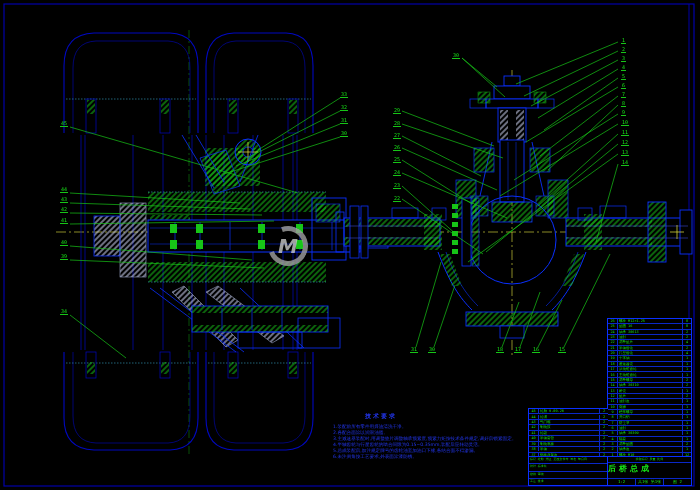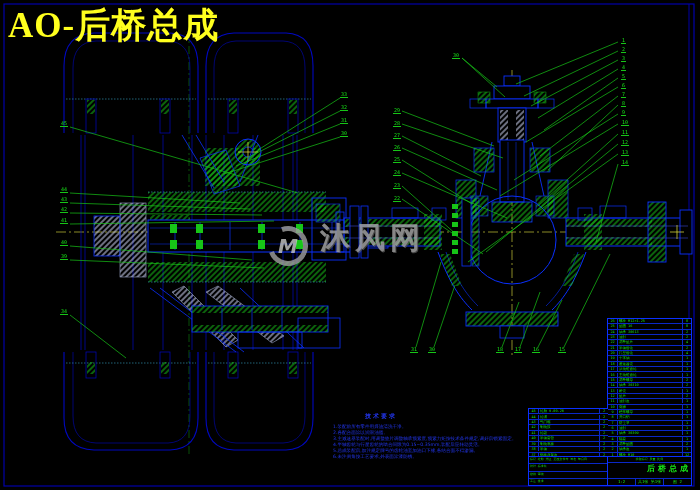--- a/index.html
+++ b/index.html
@@ -49,21 +49,21 @@
   #tstrip{position:absolute;left:528px;top:456px;width:162px;height:28px;
     border:1px solid #0a30ff;display:flex;z-index:20;background:#000;}
   #tstrip-left{width:78px;border-right:1px solid #0a30ff;display:flex;flex-direction:column;}
   .sigrow{flex:1;color:#17e617;font:3px/1.6 "DejaVu Sans Mono",monospace;
     border-bottom:1px solid #0a28c8;white-space:nowrap;overflow:hidden;padding-left:1px;}
   .sigrow:last-child{border-bottom:none;}
   #tstrip-right{flex:1;display:flex;flex-direction:column;}
   #tb-info{color:#17e617;font:3px/1.5 "DejaVu Sans Mono",monospace;border-bottom:1px solid #0a28c8;
     white-space:nowrap;overflow:hidden;text-align:center;}
   #tb-name{flex:1;color:#17e617;font-weight:bold;font-size:8px;letter-spacing:3px;
-    text-align:right;line-height:12px;white-space:nowrap;overflow:hidden;}
+    text-align:left;line-height:12px;white-space:nowrap;overflow:hidden;}
   #tb-bottom{display:flex;color:#17e617;font:4px/1.4 "DejaVu Sans Mono",monospace;
     border-top:1px solid #0a28c8;}
   #tb-bottom span{flex:1;text-align:center;border-right:1px solid #0a28c8;white-space:nowrap;overflow:hidden;}
   #tb-bottom span:last-child{border-right:none;}
 </style>
 </head>
 <body>
 
 <div id="page">
 
@@ -311,27 +311,25 @@
       <line x1="502" y1="347" x2="519" y2="302"></line>
         <line x1="520" y1="347" x2="540" y2="292"></line>
       <line x1="538" y1="347" x2="562" y2="300"></line>
         <line x1="564" y1="347" x2="610" y2="254"></line>
 
       <line x1="462" y1="58" x2="497" y2="87"></line>
         <line x1="462" y1="58" x2="505" y2="97"></line>
     </g>
   </svg>
 
-  <div id="main-title">AO-后桥总成</div>
 
   <div id="watermark">
     <div id="wm-logo">
         <span>M</span>
       </div>
-    <div id="wm-name">沐风网</div>
   </div>
 
   <div id="notes">
     <div id="notes-title">技术要求</div>
     <div>
 
     <div class="note-line"><span>1.装配前所有零件用煤油清洗干净。</span></div>
         <div class="note-line"><span>2.各配合面涂以润滑油脂。</span></div>
         <div class="note-line"><span>3.主减速器装配时,用调整垫片调整轴承预紧度,预紧力矩按技术条件规定,调好后锁紧固定。</span></div>
         <div class="note-line"><span>4.半轴齿轮与行星齿轮的啮合间隙为0.15~0.35mm,装配后应转动灵活。</span></div>

